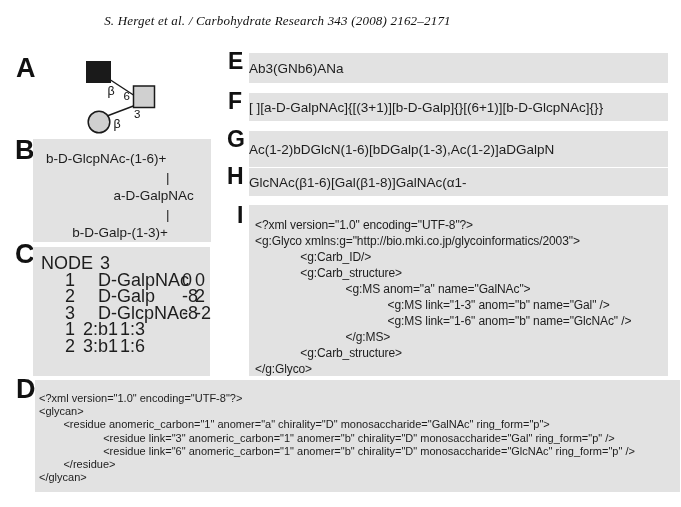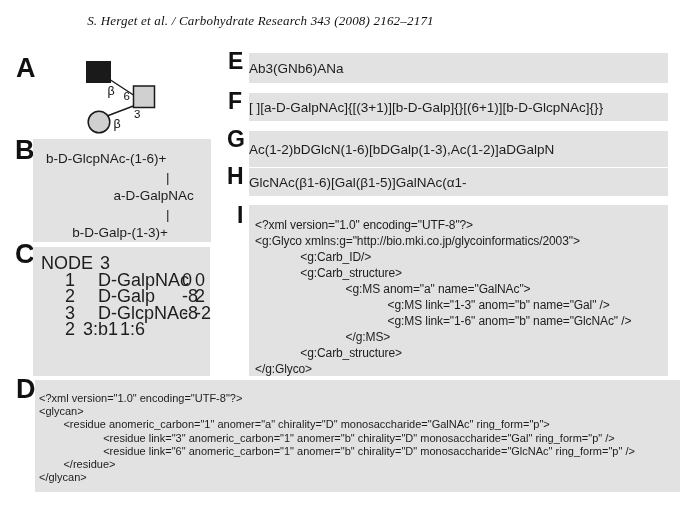--- a/index.html
+++ b/index.html
@@ -4,21 +4,21 @@
 <style>
   html,body { margin:0; padding:0; background:#fff; }
   .page {
     position:relative; width:681px; height:507px; background:#fff;
     font-family:"Liberation Sans", sans-serif; color:var(--text,#1d1d1d);
     overflow:hidden;
   }
   .header {
     position:absolute; left:0; top:13px; width:521px; text-align:center;
     font-family:"Liberation Serif", serif; font-style:italic; font-size:13px;
-    color:#111; letter-spacing:0.2px;
+    color:#111; letter-spacing:0.2px;padding-left:17px;
   }
   .lbl {
     position:absolute; font-weight:bold; color:#111;
     font-family:"Liberation Sans", sans-serif; line-height:1;
   }
   .lbl-big { font-size:27px; }
   .lbl-sm  { font-size:23px; }
   .box { position:absolute; background:var(--box-bg,#e2e2e2); }
   .pre { white-space:pre; }
   
@@ -82,20 +82,21 @@
     <div class="pre">                                |</div>
     <div class="pre">       b-D-Galp-(1-3)+</div>
   </div>
 
   <div class="lbl lbl-big" style="left:15px; top:241px;">C</div>
   <div class="box c-box">
     <div class="c-row"><span class="c-kw">NODE</span><span>3</span></div>
     <div class="c-row"><span class="c-idx">1</span><span class="c-name">D-GalpNAc</span><span class="c-x">0</span><span>0</span></div>
     <div class="c-row"><span class="c-idx">2</span><span class="c-name">D-Galp</span><span class="c-x">-8</span><span>2</span></div>
     <div class="c-row"><span class="c-idx">3</span><span class="c-name">D-GlcpNAc</span><span class="c-x">-8</span><span>-2</span></div>
+    <div class="c-row"><span class="c-idx">1</span><span class="c-donor">2:b1</span><span>1:3</span></div>
     <div class="c-row"><span class="c-idx">2</span><span class="c-donor">3:b1</span><span>1:6</span></div>
   </div>
 
   <div class="lbl lbl-big" style="left:16px; top:376px;">D</div>
   <div class="box d-box">
     <div class="pre">&lt;?xml version="1.0" encoding="UTF-8"?&gt;</div>
     <div class="pre">&lt;glycan&gt;</div>
     <div class="pre">        &lt;residue anomeric_carbon="1" anomer="a" chirality="D" monosaccharide="GalNAc" ring_form="p"&gt;</div>
     <div class="pre">                     &lt;residue link="3" anomeric_carbon="1" anomer="b" chirality="D" monosaccharide="Gal" ring_form="p" /&gt;</div>
     <div class="pre">                     &lt;residue link="6" anomeric_carbon="1" anomer="b" chirality="D" monosaccharide="GlcNAc" ring_form="p" /&gt;</div>
@@ -113,21 +114,21 @@
       <span>[ ][a-D-GalpNAc]{[(3+1)][b-D-Galp]{}[(6+1)][b-D-GlcpNAc]{}}</span>
     </div>
 
   <div class="lbl lbl-sm" style="left:227px; top:128px;">G</div>
   <div class="box r-box g-box">
       <span>Ac(1-2)bDGlcN(1-6)[bDGalp(1-3),Ac(1-2)]aDGalpN</span>
     </div>
 
   <div class="lbl lbl-sm" style="left:227px; top:165px;">H</div>
   <div class="box r-box h-box">
-      <span>GlcNAc(β1-6)[Gal(β1-5)]GalNAc(α1-</span>
+      <span>GlcNAc(β1-6)[Gal(β1-8)]GalNAc(α1-</span>
     </div>
 
   <div class="lbl lbl-sm" style="left:237px; top:204px;">I</div>
   <div class="box i-box">
     <div class="pre">&lt;?xml version="1.0" encoding="UTF-8"?&gt;</div>
     <div class="pre">&lt;g:Glyco xmlns:g="http://bio.mki.co.jp/glycoinformatics/2003"&gt;</div>
     <div class="pre">              &lt;g:Carb_ID/&gt;</div>
     <div class="pre">              &lt;g:Carb_structure&gt;</div>
     <div class="pre">                            &lt;g:MS anom="a" name="GalNAc"&gt;</div>
     <div class="pre">                                         &lt;g:MS link="1-3" anom="b" name="Gal" /&gt;</div>

